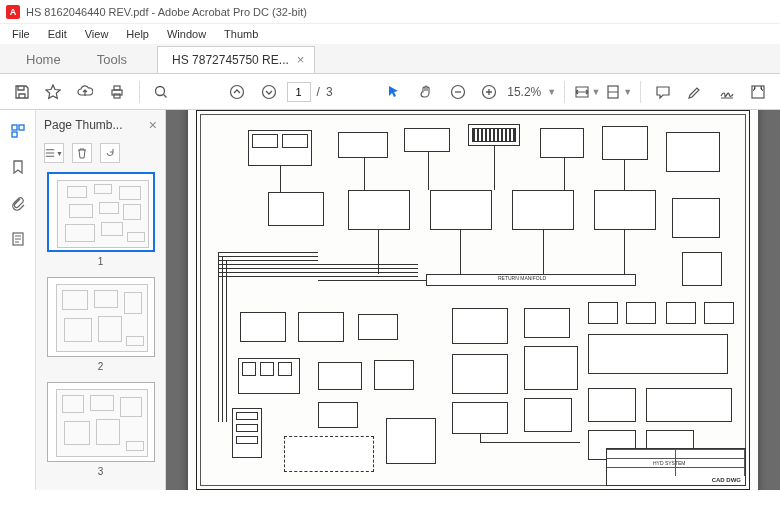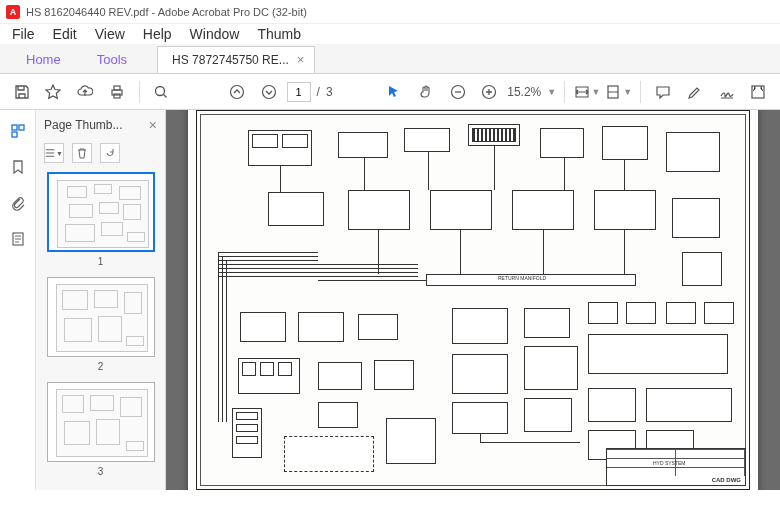--- a/index.html
+++ b/index.html
@@ -3,24 +3,24 @@
 <meta charset="utf-8">
 <style>
 * { margin: 0; padding: 0; box-sizing: border-box; font-family: "Segoe UI", Arial, sans-serif; }
 body { width: 780px; height: 516px; background: #fff; overflow: hidden; font-size: 12px; color: #333; }
 
 .titlebar { height: 24px; background: #fff; display: flex; align-items: center; padding: 0 6px; border-bottom: 1px solid #eee; }
 .titlebar .app-icon { width: 14px; height: 14px; background: #ed2224; border-radius: 2px; display: flex; align-items: center; justify-content: center; color: #fff; font-size: 9px; font-weight: bold; margin-right: 6px; }
 .titlebar .title { font-size: 11px; color: #555; }
 
 .menubar { height: 20px; display: flex; align-items: center; padding: 0 4px; gap: 2px; }
-.menubar .menu-item { padding: 2px 8px; font-size: 14px; color: #333; cursor: pointer; }
+.menubar .menu-item { padding: 2px 8px; font-size: 11px; color: #333; cursor: pointer; }
 
 .tabbar { height: 30px; background: #f5f5f5; display: flex; align-items: flex-end; padding: 0 8px; border-bottom: 1px solid #d0d0d0; }
-.tabbar .tab { padding: 6px 18px; font-size: 13px; color: #8b5cf6; cursor: pointer; }
+.tabbar .tab { padding: 6px 18px; font-size: 13px; color: #737373; cursor: pointer; }
 .tabbar .doc-tab { background: #fff; border: 1px solid #d0d0d0; border-bottom: none; margin-left: 12px; padding: 5px 10px 6px 14px; font-size: 12px; display: flex; align-items: center; gap: 8px; }
 .tabbar .doc-tab .close { font-size: 13px; color: #888; cursor: pointer; }
 
 .toolbar { height: 36px; background: #fff; border-bottom: 1px solid #d4d4d4; display: flex; align-items: center; padding: 0 8px; gap: 4px; }
 .toolbar .tool-btn { width: 28px; height: 28px; display: flex; align-items: center; justify-content: center; cursor: pointer; color: #555; border-radius: 2px; }
 .toolbar .sep { width: 1px; height: 22px; background: #ddd; margin: 0 4px; }
 .toolbar .spacer { flex: 0 0 40px; }
 .toolbar .page-ctrl { display: flex; align-items: center; gap: 6px; font-size: 12px; color: #555; }
 .toolbar .page-input { width: 24px; height: 20px; border: 1px solid #ccc; text-align: center; font-size: 11px; }
 .toolbar .zoom { display: flex; align-items: center; gap: 4px; font-size: 12px; color: #555; }

